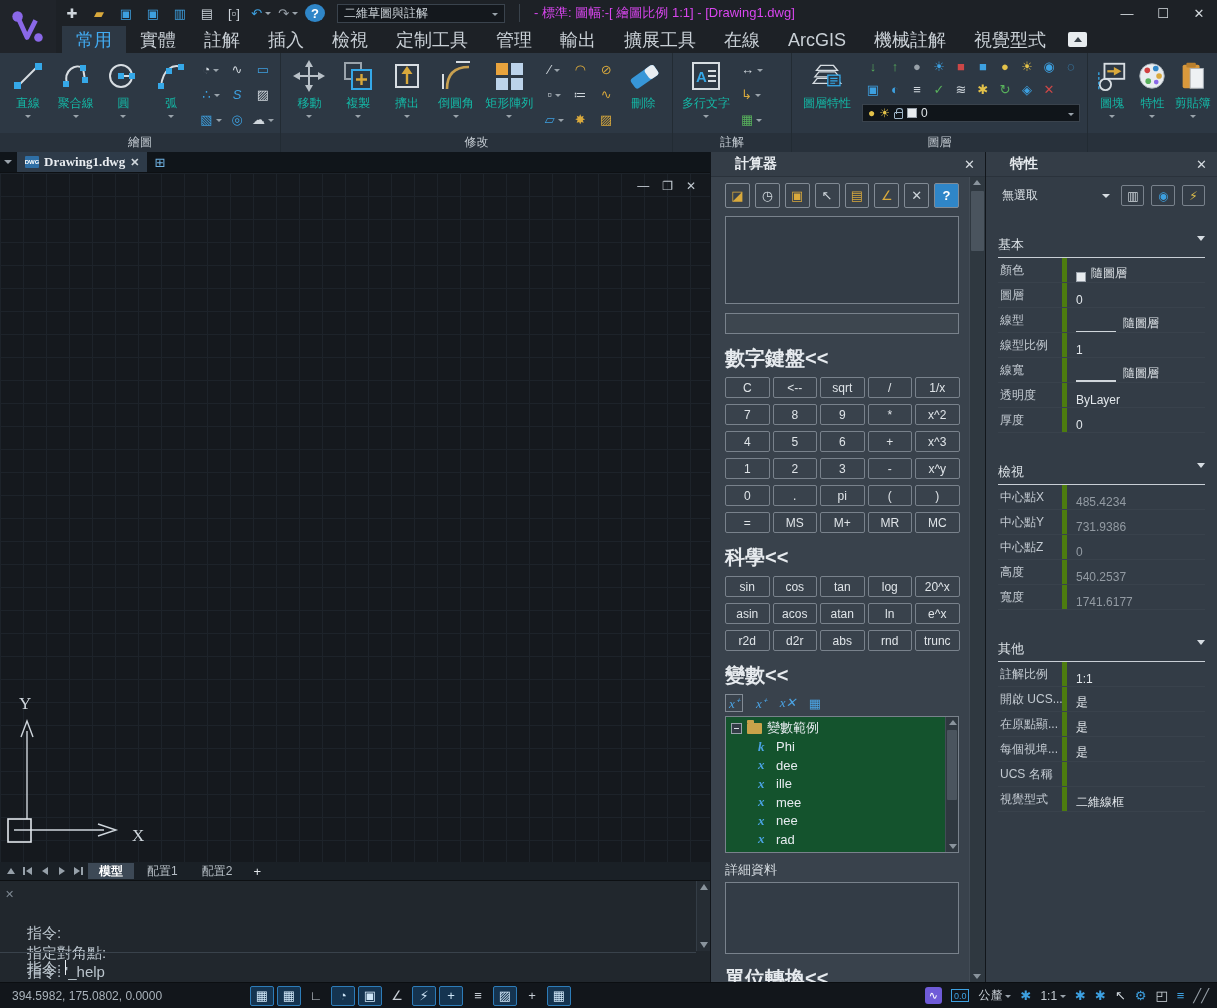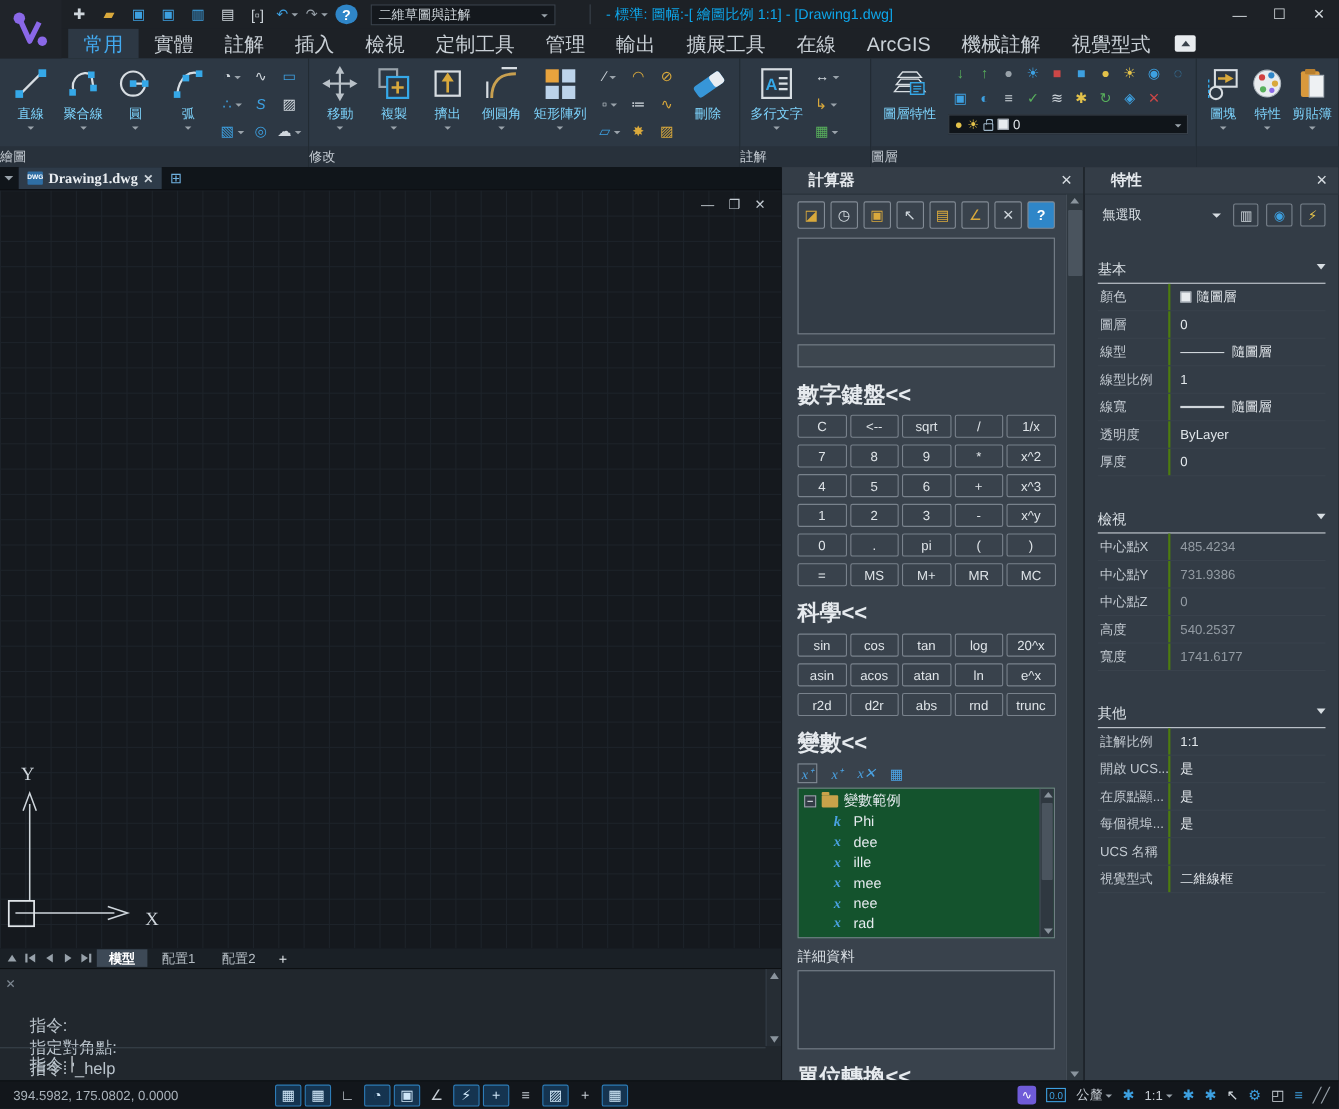--- a/index.html
+++ b/index.html
@@ -21,42 +21,42 @@
     border-top-color:#9aa3ab;margin-left:3px;transform:translateY(2px)}
 
   
   .titlebar{height:26px;display:flex;align-items:center;background:#1d2126;position:relative;z-index:6}
   .logo{position:absolute;left:0;top:0;width:56px;height:53px;background:#20242a;
     display:flex;align-items:center;justify-content:center;z-index:7}
   .qat{margin-left:62px;display:flex;gap:7px;align-items:center}
   .qbtn{min-width:20px;height:18px;display:flex;align-items:center;justify-content:center;font-size:13px}
   .workspace{margin-left:12px;width:168px;height:19px;background:#14181d;border:1px solid #3a434d;
     display:flex;align-items:center;justify-content:space-between;padding:0 6px;font-size:12px;color:#cfd6dc}
-  .titletext{margin-left:31px;padding-left:14px;border-left:1px solid #39424b;font-size:13px;
-    color:#0ea5e9;white-space:nowrap;overflow:hidden;flex:1}
+  .titletext{margin-left:14px;padding-left:14px;border-left:1px solid #39424b;font-size:13px;
+    color:#d946ef;white-space:nowrap;overflow:hidden;flex:1}
   .winctl{display:flex;margin-left:auto}
   .wbtn{width:36px;height:24px;display:flex;align-items:center;justify-content:center;
     color:#d4dade;font-size:13px}
 
   
   .tabrow{height:27px;display:flex;align-items:stretch;padding-left:62px;background:#1d2126}
   .rtab{padding:5px 14px 4px;font-size:18px;color:#c9d0d6;display:flex;align-items:center}
   .rtab.active{background:#2d3844;color:#42aaf0}
   .collapsebtn{align-self:center;width:19px;height:15px;background:#e8ecef;border-radius:2px;
     margin-left:8px;display:flex;align-items:center;justify-content:center}
   .collapsebtn i{border:4px solid transparent;border-bottom:5px solid #39424b;margin-top:-4px}
 
   
   .ribbon{height:99px;background:#2d3844;display:flex}
   .rpanel{height:99px;border-right:1px solid #222b33;display:flex;flex-direction:column}
   .pbody{flex:1;display:flex;align-items:flex-start;padding:2px 4px 0}
-  .plabel{height:19px;line-height:19px;font-size:12px;color:#c3cad1;background:#28313b}
+  .plabel{height:19px;line-height:19px;text-align:center;font-size:12px;color:#c3cad1;background:#28313b}
   .bigbtn{width:49px;display:flex;flex-direction:column;align-items:center;padding-top:3px}
   .bicon{width:34px;height:36px;display:flex;align-items:center;justify-content:center}
-  .blabel{font-size:12px;color:#7dd3fc;white-space:nowrap;margin-top:1px}
+  .blabel{font-size:12px;color:#14b8a6;white-space:nowrap;margin-top:1px}
   .bdd{border:3px solid transparent;border-top-color:#9aa3ab;margin-top:3px}
   .minigrid{display:grid;grid-template-columns:repeat(3,26px);grid-auto-rows:25px;
     align-items:center;justify-items:center;margin-left:3px;margin-top:2px}
   .mini{font-size:13px;display:flex;align-items:center;line-height:1}
   .widebtn{width:58px}
   .col1grid{display:grid;grid-auto-rows:25px;align-items:center;margin-left:6px;margin-top:2px}
   
   .laywrap{display:flex;flex-direction:column;margin-left:4px}
   .laygrid{display:grid;grid-template-columns:repeat(10,22px);grid-auto-rows:23px;
     align-items:center;justify-items:center}
@@ -161,27 +161,27 @@
 
   
   .props{width:232px;background:#333c46}
   .propsbody{flex:1;padding:0 12px;overflow:hidden}
   .propsel{display:flex;gap:5px;margin-top:8px;align-items:center}
   .selbox{width:120px;height:20px;display:flex;align-items:center;justify-content:space-between;
     font-size:12px;color:#dbe1e6;padding:0 4px}
   .selbox::after{content:"";border:4px solid transparent;border-top-color:#d7dde2;margin-top:4px}
   .pibtn{width:24px;height:21px;border:1px solid #79828c;border-radius:2px;
     display:flex;align-items:center;justify-content:center;font-size:12px;margin-left:2px}
-  .psechdr{display:flex;justify-content:space-between;align-items:center;
+  .psechdr{display:flex;justify-content:space-between;align-items:flex-start;
     border-bottom:1px solid #c9cfd6;padding-bottom:3px;font-size:13px;color:#dbe1e6;margin-top:30px}
   .psechdr:first-of-type{margin-top:34px}
   .psechdr i{border:4px solid transparent;border-top:5px solid #d7dde2;margin-bottom:1px}
   .prow{display:flex;height:25px;align-items:center;border-bottom:1px solid #39424c;font-size:12px}
   .plbl{width:64px;flex:none;color:#c3cad1;white-space:nowrap;overflow:hidden;padding-left:2px}
-  .pval{flex:1;height:100%;border-left:2px solid #4d7c0f;display:flex;align-items:center;
+  .pval{flex:1;height:100%;border-left:5px solid #4d7c0f;display:flex;align-items:flex-end;
     padding-left:9px;color:#e2e7eb;white-space:nowrap;overflow:hidden}
   .pval .swatch{display:none;width:10px;height:10px;background:#e8ecef;border:1px solid #9aa2ab;margin-right:5px;flex:none}
   .prow.kind-swatch .swatch{display:inline-block}
   .pval .lsample{display:none;width:40px;height:1px;background:#d0d6db;margin-right:7px;flex:none}
   .prow.kind-line .lsample{display:inline-block}
   .prow.kind-line2 .lsample{height:2px}
   .prow.kind-dim .pvtext{color:#939ba3}
 
   
   .statusbar{height:26px;background:#12161b;display:flex;align-items:center;padding:0 8px;border-top:1px solid #0b0e11}

